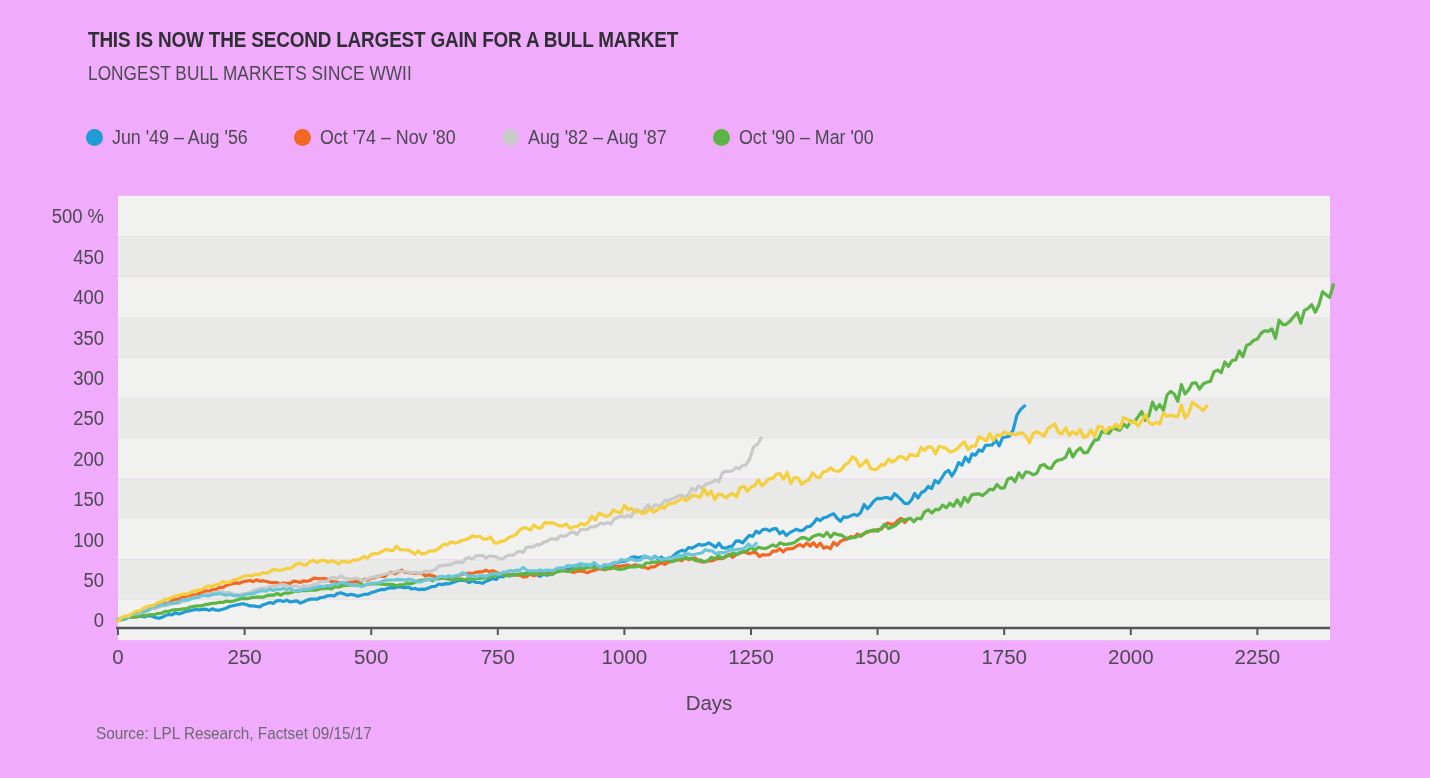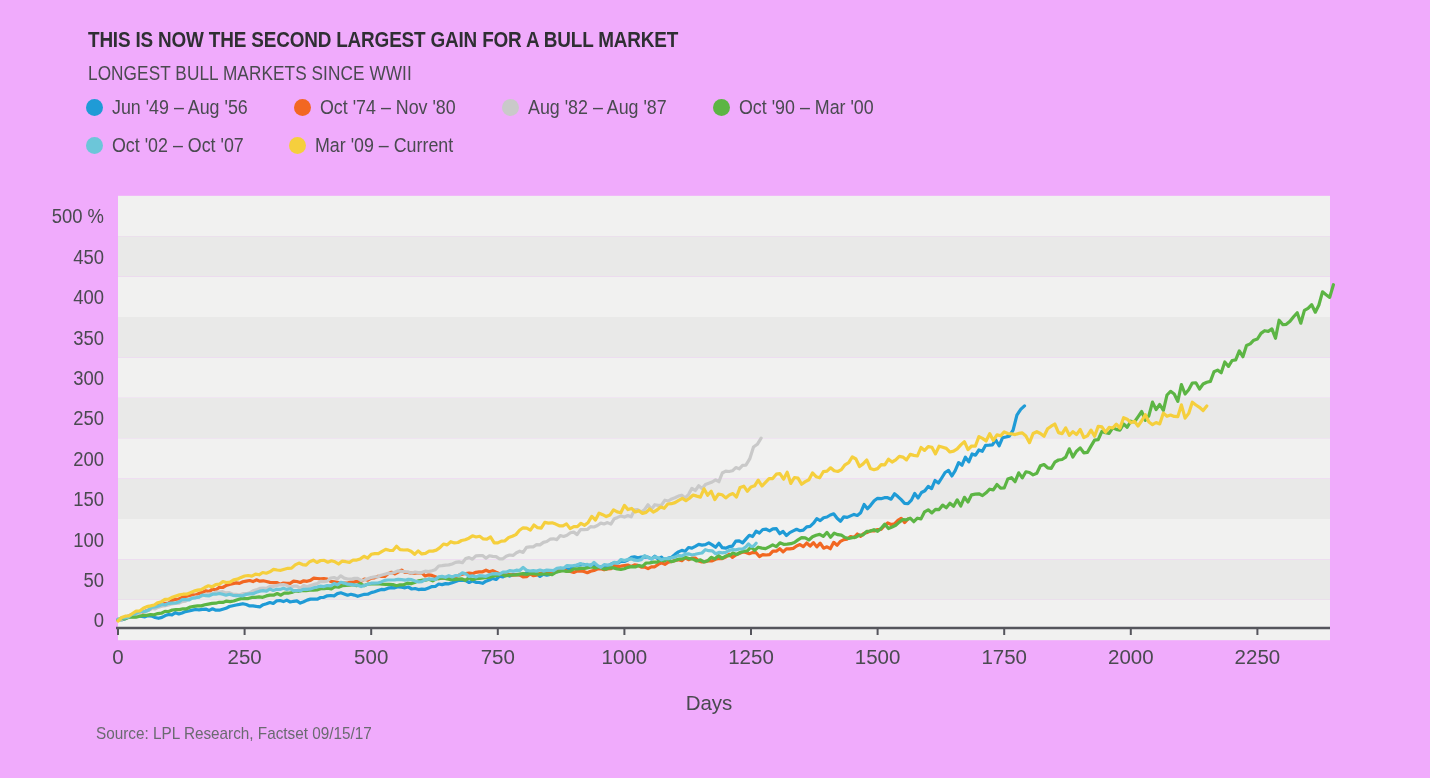--- a/index.html
+++ b/index.html
@@ -44,21 +44,21 @@
     color: #4a4a50;
     transform: scaleX(0.86);
     transform-origin: left center;
     white-space: nowrap;
   }
 
   
   .legend {
     position: absolute;
     left: 86px;
-    top: 88px;
+    top: 118px;
     width: 1000px;
   }
   .legend-row {
     display: flex;
     align-items: center;
     height: 38px;
   }
   .legend-item {
     display: flex;
     align-items: center;
@@ -134,30 +134,20 @@
           <span class="legend-dot" style="background: rgb(242, 103, 34);"></span>
           <span class="legend-label">Oct '74 – Nov '80</span>
         </div>
         <div class="legend-item">
           <span class="legend-dot" style="background: rgb(201, 201, 201);"></span>
           <span class="legend-label">Aug '82 – Aug '87</span>
         </div>
         <div class="legend-item">
           <span class="legend-dot" style="background: rgb(92, 181, 68);"></span>
           <span class="legend-label">Oct '90 – Mar '00</span>
-        </div>
-      </div>
-      <div class="legend-row">
-        <div class="legend-item">
-          <span class="legend-dot" style="background: rgb(108, 198, 217);"></span>
-          <span class="legend-label">Oct '02 – Oct '07</span>
-        </div>
-        <div class="legend-item">
-          <span class="legend-dot" style="background: rgb(245, 207, 61);"></span>
-          <span class="legend-label">Mar '09 – Current</span>
         </div>
       </div>
     </div>
 
   <div id="plot-wrap">
     <svg id="chart-svg" width="1430" height="778" viewBox="0 0 1430 778">
         <g>
           <rect x="118" y="599.8" width="1212" height="40.4" fill="#f1f1f0"></rect>
           <rect x="118" y="559.4" width="1212" height="40.4" fill="#e9e9e8"></rect>
           <rect x="118" y="519" width="1212" height="40.4" fill="#f1f1f0"></rect>

